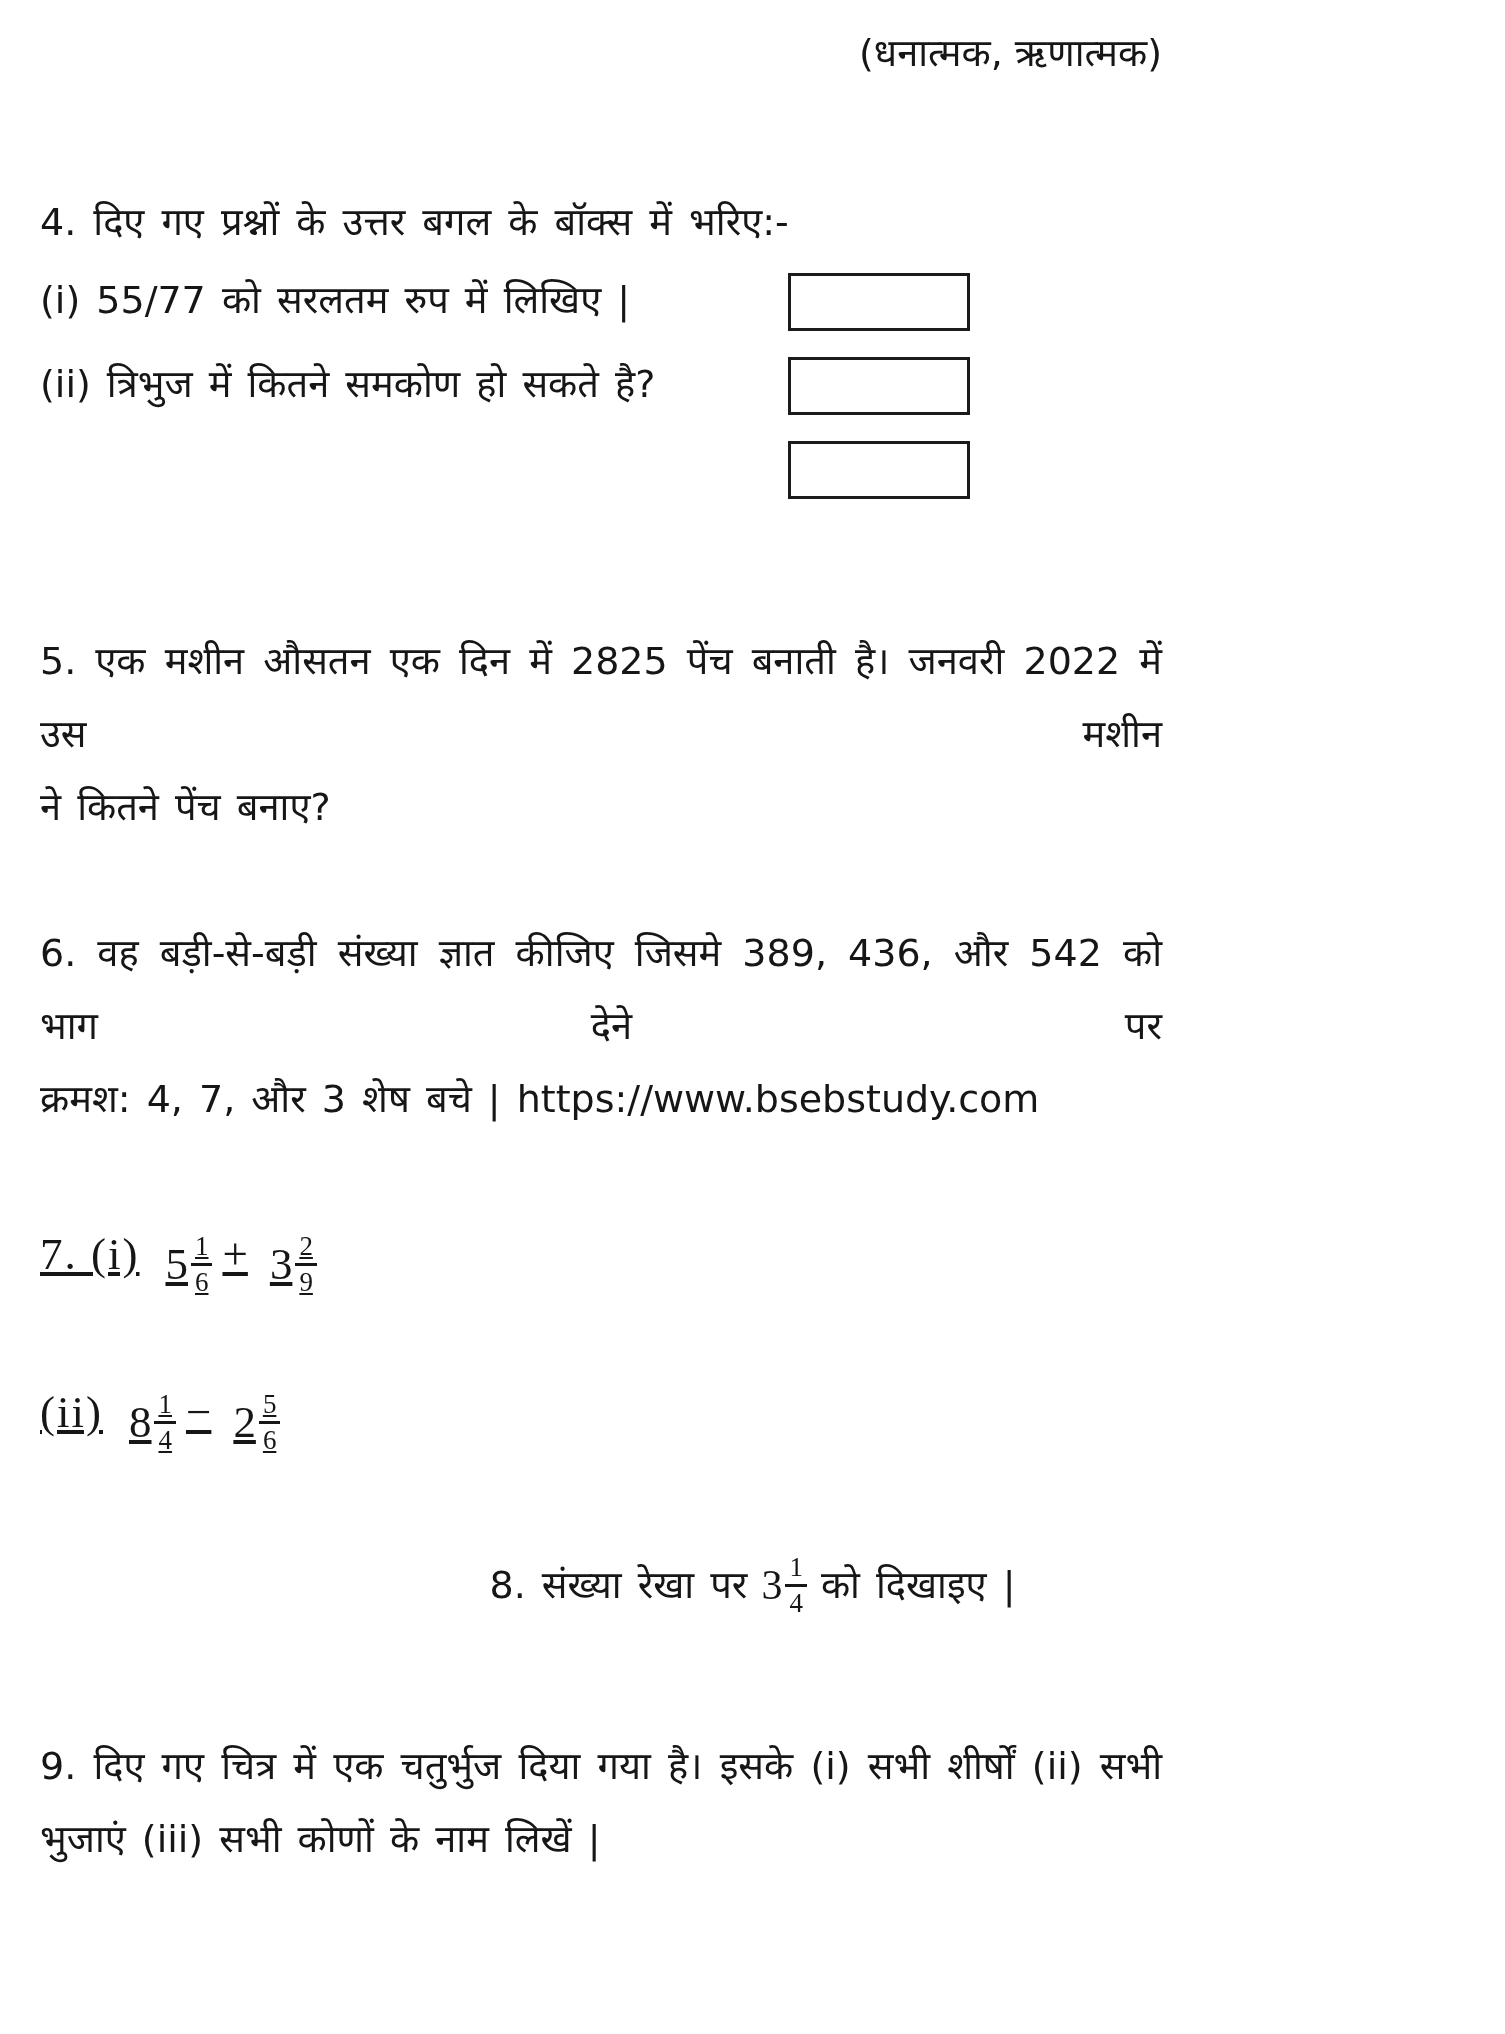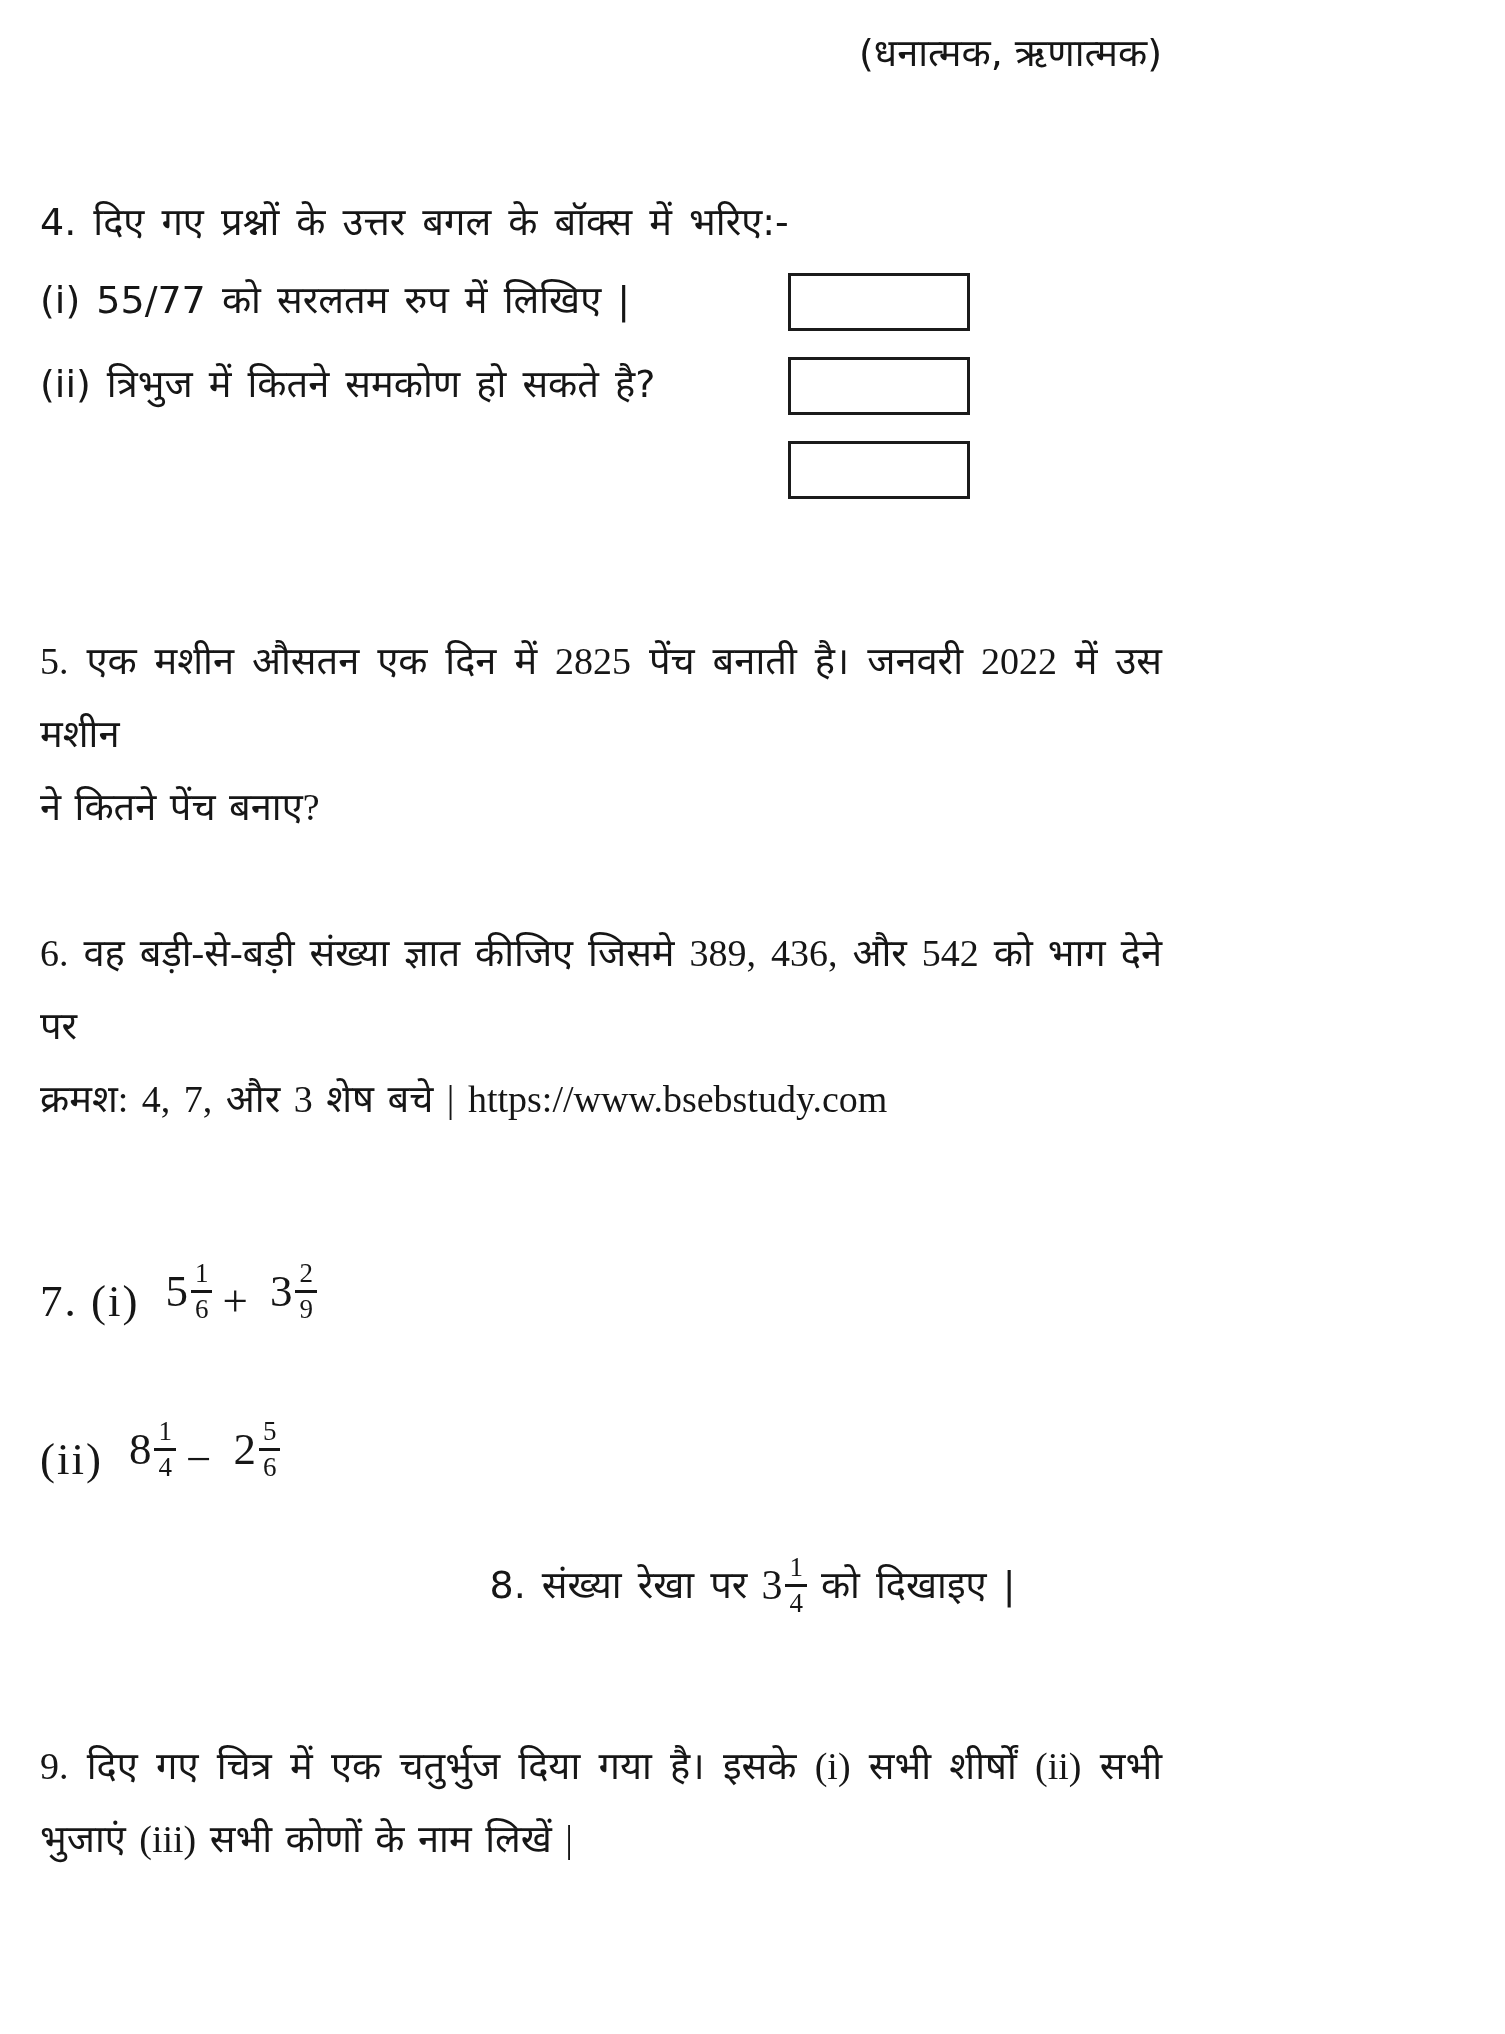--- a/index.html
+++ b/index.html
@@ -32,38 +32,39 @@
   .qrow .qtext { display: inline-block; }
   .answer-box {
     position: absolute;
     left: 748px;
     top: -2px;
     width: 176px;
     height: 52px;
     border: 3px solid #1b1b1b;
     background: #ffffff;
   }
-  .para { margin-top: 0; font-family: Liberation Serif, serif; }
+  .para { margin-top: 0; }
   .jline {
     width: 1122px;
     text-align: justify;
     text-align-last: justify;
     word-spacing: 4px;
   }
   .nline { width: 1122px; word-spacing: 4px; }
   .pline { line-height: 1.92; }
   .q5 { margin-top: 124px; }
   .q6 { margin-top: 74px; }
   .math-row {
     font-family: "Liberation Serif", "DejaVu Serif", serif;
     font-size: 45px;
     line-height: 1;
     height: 92px;
     display: flex;
-    align-items: flex-end;
+    align-items: flex-start;
+    text-decoration: underline;
   }
   .q7i { margin-top: 96px; }
   .q7ii { margin-top: 66px; }
   .math-label { margin-right: 26px; letter-spacing: 2px; }
   .mixed { display: inline-flex; align-items: center; }
   .frac {
     display: inline-block;
     vertical-align: middle;
     text-align: center;
     font-size: 27px;

